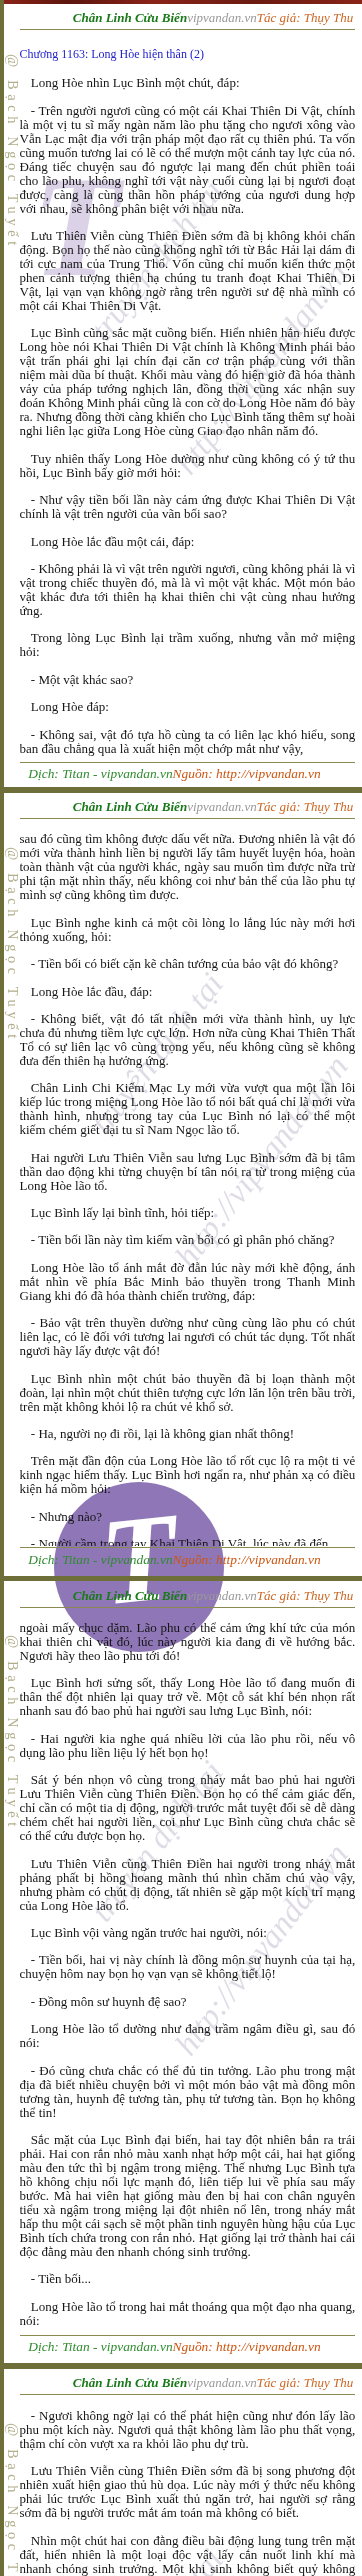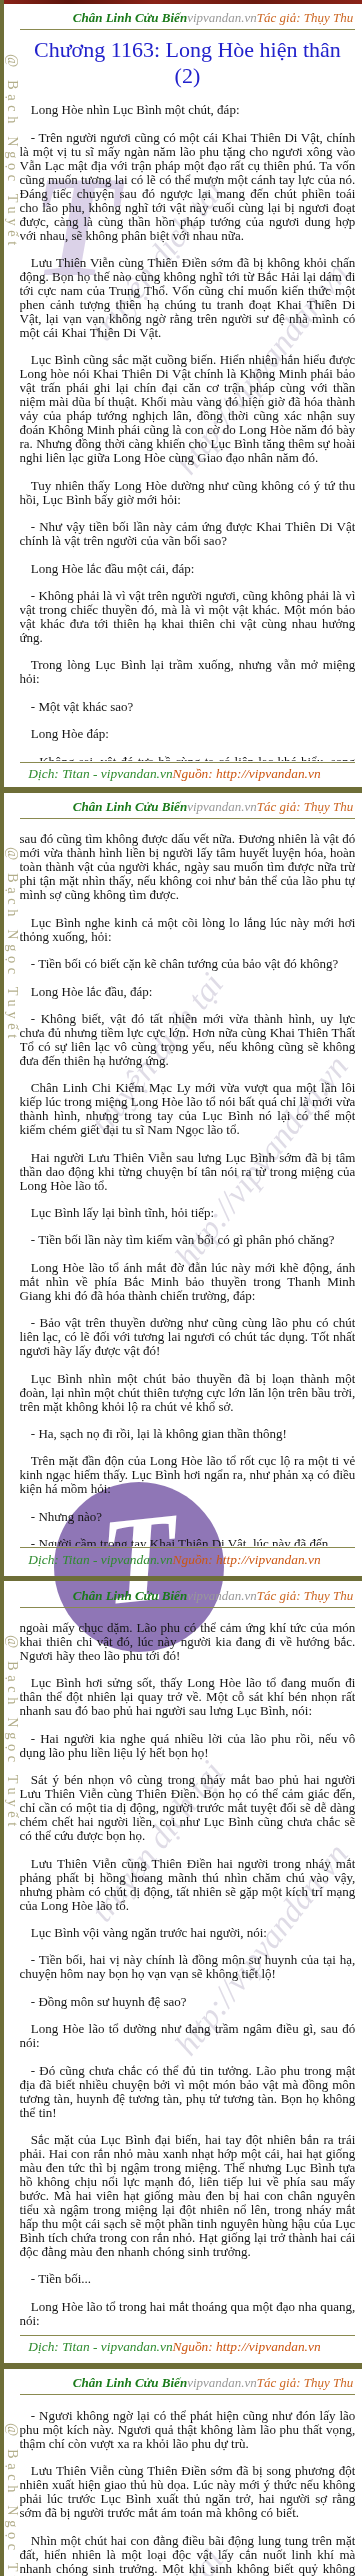--- a/index.html
+++ b/index.html
@@ -19,22 +19,22 @@
   .top-bar{height:3.6px; width:100%;
     background:linear-gradient(90deg,#8a2318,#5c150c 18%,#8a2318 42%,#6a1a10 70%,#8a2318);}
   .content{position:relative; z-index:1; height:100%; box-sizing:border-box;
     padding:3.1px 6.7px 4.1px 15.5px; display:flex; flex-direction:column;}
   .page-header{display:flex; justify-content:flex-end; align-items:baseline;
     padding:3.1px 2.1px 2.1px 8.8px; font-style:italic; font-size:13px;}
   .page-header .book{color:var(--title-green); font-weight:bold;}
   .page-header .site{color:var(--site-gray);}
   .page-header .auth{color:var(--author-orange);}
   .rule{border:0; border-top:1.5px solid var(--rule-olive); margin:1px 0 0 0;}
-  .chapter-title{margin:7px 0 1px 0; text-align:center; font-weight:normal;
-    font-size:22px; color:var(--chapter-blue);}
+  .chapter-title{margin:17px 0 1px 0; text-align:left; font-weight:normal;
+    font-size:12px; color:var(--chapter-blue);}
   .body{flex:1 1 auto; overflow:hidden; font-size:13px; line-height:14px; text-align:justify;}
   .body p{margin:13.4px 0; text-indent:11.3px;}
   .body p.cont{text-indent:0;}
   .footer-block{margin-top:auto;}
   .footer-row{display:flex; justify-content:flex-start; align-items:baseline;
     padding:3.1px 2.1px 4.1px 8.8px; font-style:italic; font-size:13.4px;}
   .footer-row .trans{color:var(--translator-green);}
   .footer-row .src{color:var(--source-orange);}
   .divider{position:relative; z-index:2; height:5.7px; width:100%; background:var(--divider-olive);}
   
@@ -117,21 +117,21 @@
             <p>- Tiền bối có biết cặn kẽ chân tướng của bảo vật đó không?</p>
             <p>Long Hòe lắc đầu, đáp:</p>
             <p>- Không biết, vật đó tất nhiên mới vừa thành hình, uy lực chưa đủ nhưng tiềm lực cực lớn. Hơn nữa cùng Khai Thiên Thất Tổ có sự liên lạc vô cùng trọng yếu, nếu không cũng sẽ không đưa đến thiên hạ hưởng ứng.</p>
             <p>Chân Linh Chi Kiếm Mạc Ly mới vừa vượt qua một lần lôi kiếp lúc trong miệng Long Hòe lão tổ nói bất quá chỉ là mới vừa thành hình, nhưng trong tay của Lục Bình nó lại có thể một kiếm chém giết đại tu sĩ Nam Ngọc lão tổ.</p>
             <p>Hai người Lưu Thiên Viễn sau lưng Lục Bình sớm đã bị tâm thần dao động khi từng chuyện bí tân nói ra từ trong miệng của Long Hòe lão tổ.</p>
             <p>Lục Bình lấy lại bình tĩnh, hỏi tiếp:</p>
             <p>- Tiền bối lần này tìm kiếm vãn bối có gì phân phó chăng?</p>
             <p>Long Hòe lão tổ ánh mắt đờ đẫn lúc này mới khẽ động, ánh mắt nhìn về phía Bắc Minh bảo thuyền trong Thanh Minh Giang khi đó đã hóa thành chiến trường, đáp:</p>
             <p>- Bảo vật trên thuyền dường như cũng cùng lão phu có chút liên lạc, có lẽ đối với tương lai ngươi có chút tác dụng. Tốt nhất ngươi hãy lấy được vật đó!</p>
             <p>Lục Bình nhìn một chút bảo thuyền đã bị loạn thành một đoàn, lại nhìn một chút thiên tượng cực lớn lăn lộn trên bầu trời, trên mặt không khỏi lộ ra chút vẻ khổ sở.</p>
-            <p>- Ha, sạch nọ đi rồi, lại là không gian thần thông!</p>
+            <p>- Ha, người nọ đi rồi, lại là không gian nhất thông!</p>
             <p>Trên mặt đần độn của Long Hòe lão tổ rốt cục lộ ra một ti vẻ kinh ngạc hiếm thấy. Lục Bình hơi ngẩn ra, như phản xạ có điều kiện há mồm hỏi:</p>
             <p>- Nhưng nào?</p>
             <p>- Người cầm trong tay Khai Thiên Di Vật, lúc này đã đến</p>
           </div>
       <div class="footer-block">
         <div class="rule"></div>
         <div class="footer-row">
           <span class="trans">Dịch: Titan - vipvandan.vn</span>
           <span class="src">Nguồn: http://vipvandan.vn</span>
         </div>

